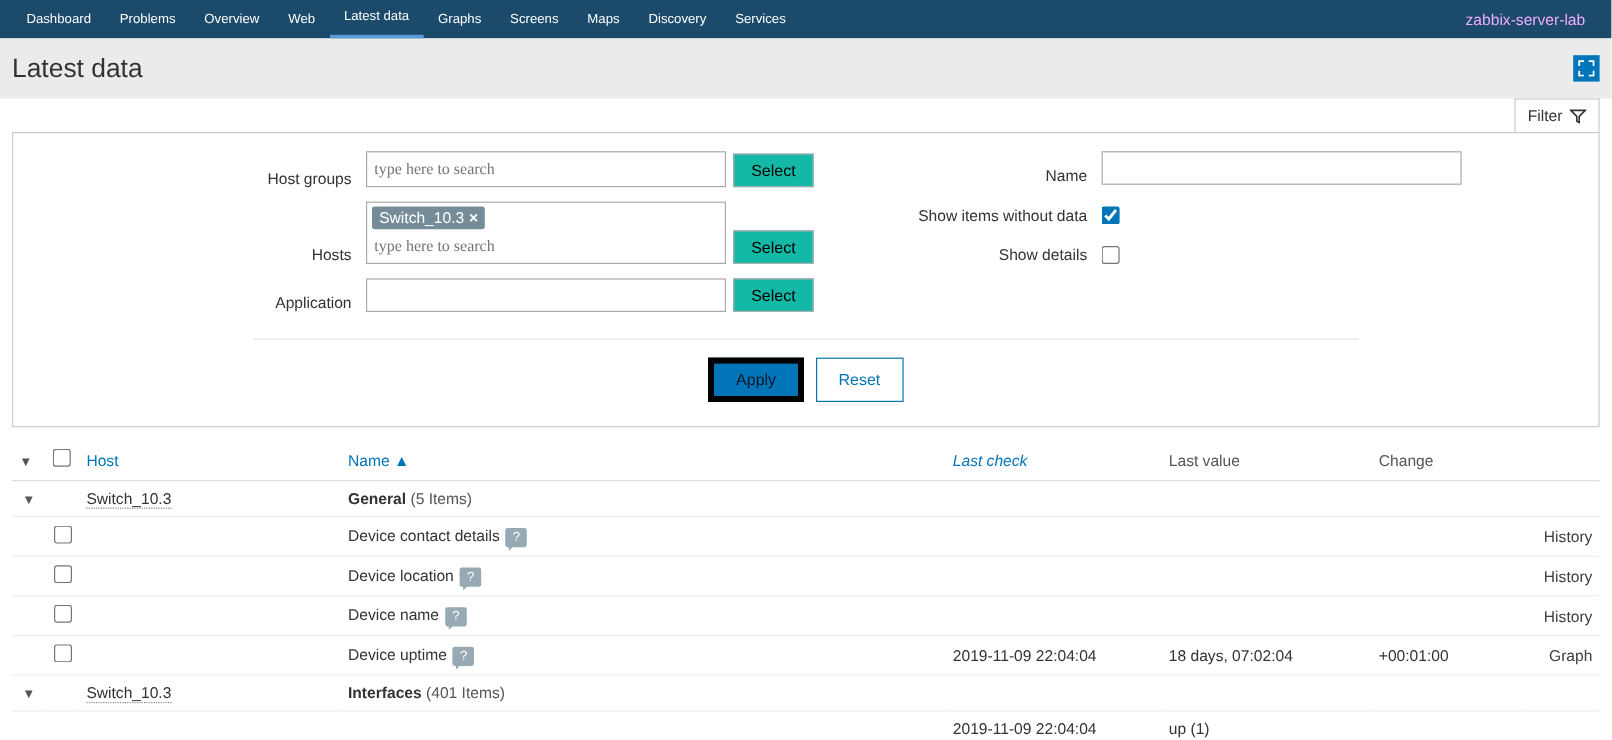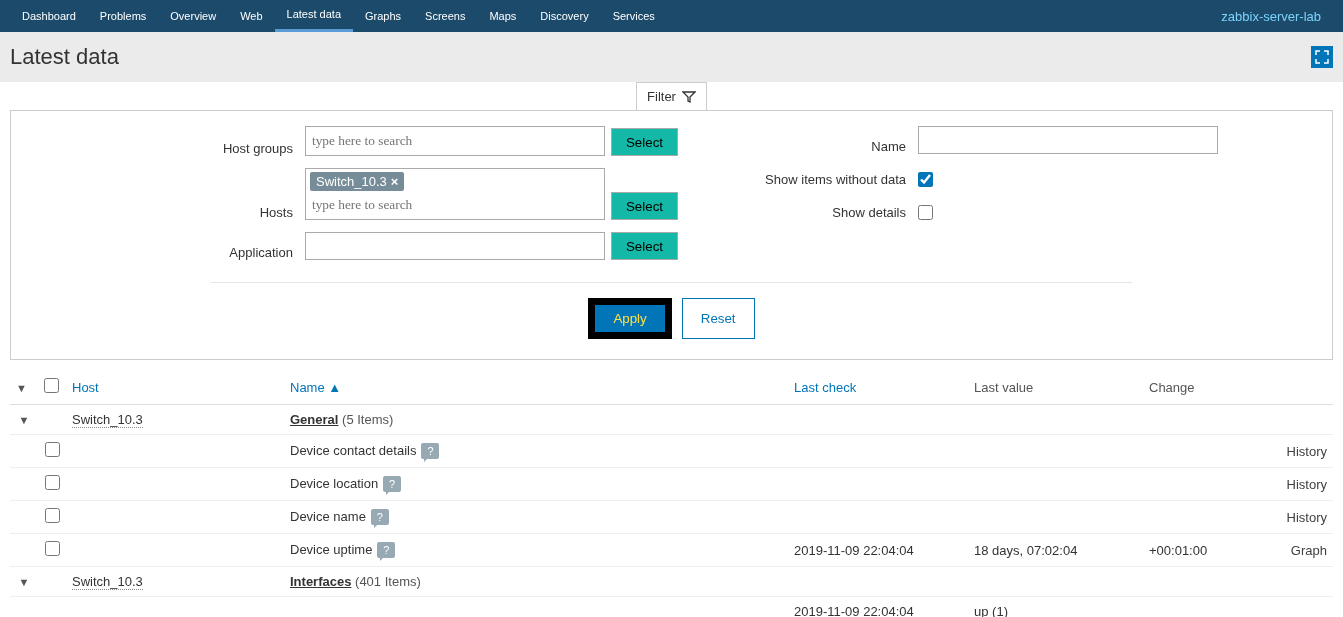--- a/index.html
+++ b/index.html
@@ -1,58 +1,58 @@
 <!DOCTYPE html>
 <html><head>
 <meta charset="utf-8">
 <style>
 * { box-sizing: border-box; margin: 0; padding: 0; }
 body { font-family: Arial, Helvetica, sans-serif; font-size: 13px; color: #333; background: #fff; width: 1343px; }
 .topnav { background: #1b4a6b; display: flex; align-items: center; height: 32px; padding: 0 10px; justify-content: space-between; }
 .topnav-left { display: flex; }
 .topnav a { color: #fff; text-decoration: none; padding: 0 12px; height: 32px; line-height: 32px; display: inline-block; font-size: 11px; }
 .topnav a.active { border-bottom: 3px solid #5b9bd5; line-height: 29px; }
-.topnav-right { color: #7dd3fc; padding: 0 12px; }
+.topnav-right { color: #f0abfc; padding: 0 12px; }
 .header-bar { background: #ebebeb; padding: 12px 10px; display: flex; justify-content: space-between; align-items: center; }
 .header-bar h1 { font-size: 22px; font-weight: normal; color: #333; }
 .fullscreen-btn { width: 22px; height: 22px; background: #0275b8; color: #fff; display: flex; align-items: center; justify-content: center; cursor: pointer; }
-.filter-tab-row { display: flex; justify-content: center; padding: 0 10px; }
+.filter-tab-row { display: flex; justify-content: flex-end; padding: 0 10px; }
 .filter-tab { border: 1px solid #ccc; border-bottom: none; padding: 6px 10px; display: flex; align-items: center; cursor: pointer; gap: 6px; background: #fff; }
 .filter-panel { margin: 0 10px; border: 1px solid #ccc; padding: 15px 0 20px 0; background: #fff; }
 .filter-cols { display: flex; justify-content: center; gap: 60px; }
 .filter-col { }
 .filter-row { display: flex; align-items: flex-end; margin-bottom: 12px; }
 .filter-label { width: 180px; text-align: right; padding-right: 12px; padding-top: 6px; color: #333; }
 .multiselect { border: 1px solid #aaa; width: 300px; min-height: 28px; padding: 3px 4px; display: flex; flex-wrap: wrap; align-items: center; gap: 3px; }
 .multiselect input { border: none; outline: none; flex: 1; min-width: 120px; padding: 3px 2px; font-family: Liberation Serif, serif; }
 .tag { background: #768d99; color: #fff; padding: 2px 6px; border-radius: 2px; display: inline-flex; align-items: center; gap: 4px; }
 .tag-x { cursor: pointer; font-weight: bold; }
 .text-input { border: 1px solid #aaa; width: 300px; height: 28px; padding: 0 6px; }
 .select-btn { border: 1px solid #aaa; background: #14b8a6; height: 28px; padding: 0 14px; margin-left: 6px; cursor: pointer; }
 .filter-actions { display: flex; justify-content: center; gap: 10px; margin-top: 10px; border-top: 1px solid #e5e5e5; padding-top: 15px; margin-left: 200px; margin-right: 200px;}
-.btn-primary { background: #0275b8; color: #fde047; border: 7px solid #000000; padding: 6px 18px; cursor: pointer; }
+.btn-primary { background: #0275b8; color: #0f172a; border: 5px solid #000000; padding: 6px 18px; cursor: pointer; }
 .btn-secondary { background: #fff; color: #0275b8; border: 1px solid #0275b8; padding: 6px 18px; cursor: pointer; }
 table.data { width: calc(100% - 20px); margin: 10px; border-collapse: collapse; }
 table.data th { text-align: left; padding: 8px 6px; border-bottom: 1px solid #ddd; font-weight: normal; color: #0275b8; cursor: pointer; }
 table.data th.nolink { color: #555; cursor: default; }
 table.data td { padding: 7px 6px; border-bottom: 1px solid #eee; vertical-align: middle; }
 .toggle-col { width: 28px; text-align: center; }
 .check-col { width: 28px; text-align: center; }
 .host-col { width: 218px; }
 .name-col { }
-.lastcheck-col { width: 180px; }
+.lastcheck-col { width: 180px; font-style: italic; }
 .lastvalue-col { width: 175px; }
 .change-col { width: 130px; }
 .action-col { width: 60px; text-align: right; }
 .link { color: #404040; cursor: pointer; }
 .host-link { color: #333; border-bottom: 1px dotted #888; cursor: pointer; }
 .toggle-icon { color: #555; cursor: pointer; font-size: 11px; display: inline-block; }
 .help-badge { display: inline-block; background: #97aab4; color: #fff; width: 18px; height: 16px; text-align: center; line-height: 16px; font-size: 11px; border-radius: 2px; margin-left: 5px; position: relative; }
 .help-badge::after { content: ''; position: absolute; bottom: -3px; left: 3px; border: 3px solid transparent; border-top-color: #97aab4; border-left-color: #97aab4; }
-.group-name { font-weight: bold; text-decoration: underline; }
+.group-name { font-weight: bold; }
 .group-count { font-weight: normal; color: #555; }
 .sort-arrow { color: #0275b8; }
 input[type=checkbox]{ width:15px; height:15px; accent-color:#0275b8;}
 </style>
 </head>
 <body>
 
 <div class="topnav">
   <div class="topnav-left" id="topnav-left">
       <a>Dashboard</a>

